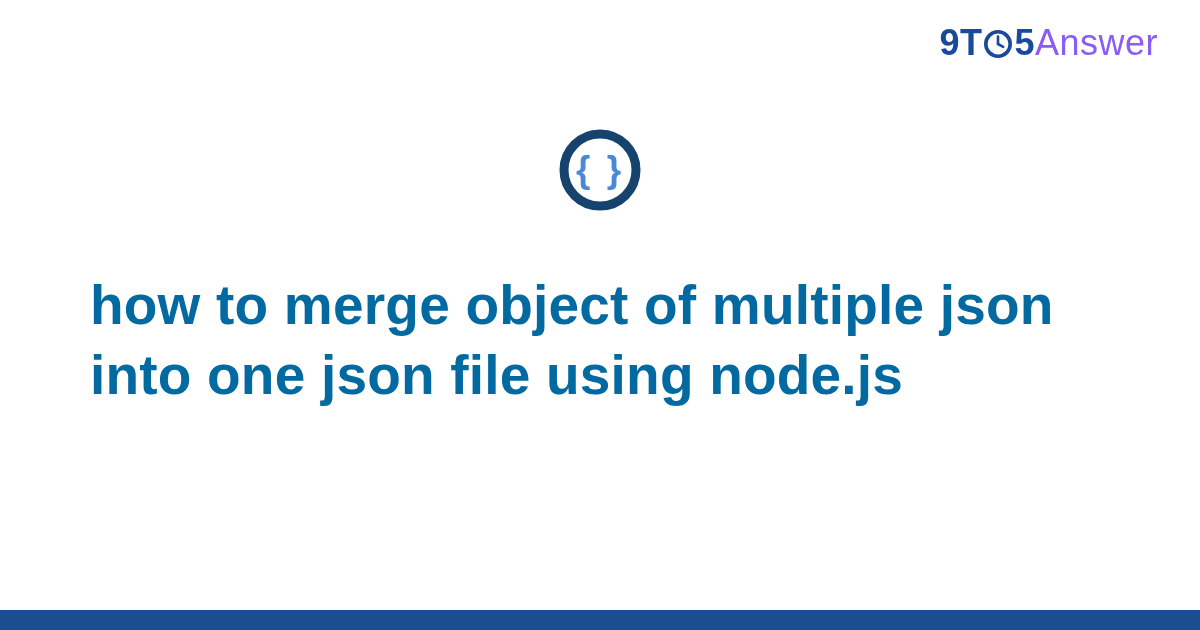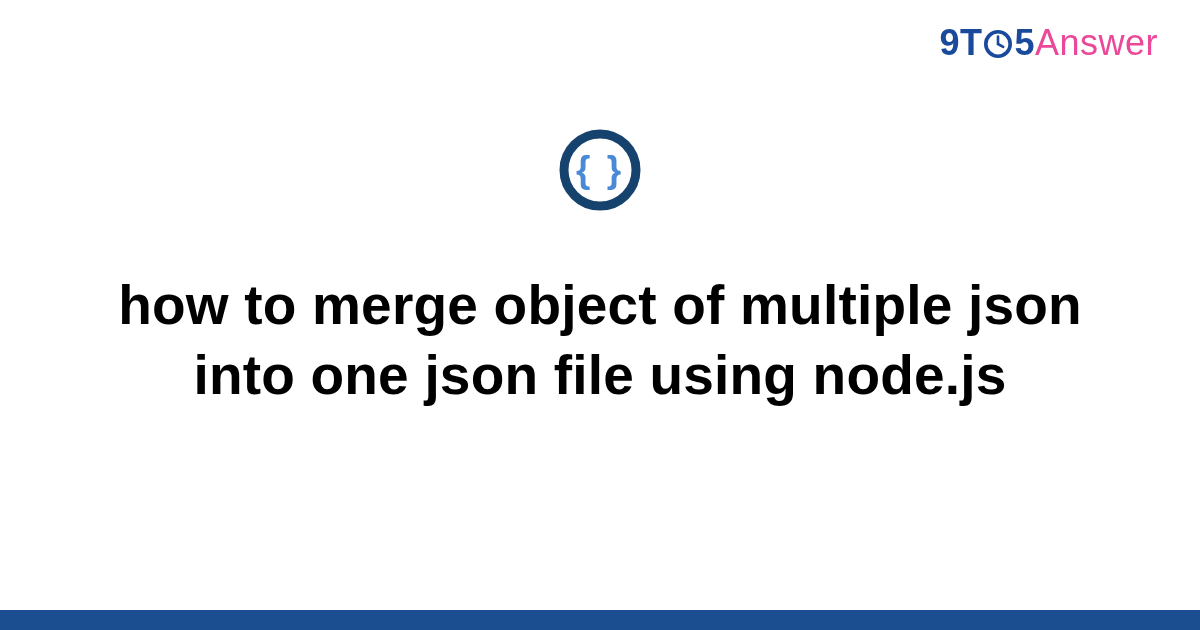--- a/index.html
+++ b/index.html
@@ -2,24 +2,24 @@
 <html><head>
   <meta charset="utf-8">
   <style>
     * { margin: 0; padding: 0; box-sizing: border-box; }
     html, body { width: 1200px; height: 630px; overflow: hidden; font-family: Arial, Helvetica, sans-serif; background: #fff; }
     .page { position: relative; width: 1200px; height: 630px; background: #fff; }
     .brand { position: absolute; top: 22px; right: 42px; display: flex; align-items: center; font-size: 36px; font-weight: 500; letter-spacing: 0.5px; }
     .brand .nine { color: #1a4a9c; font-weight: 600; }
     .brand .t { color: #1a4a9c; font-weight: 600; }
     .brand .five { color: #1a4a9c; font-weight: 600; }
-    .brand .answer { color: #ec4899; font-weight: 500; }
+    .brand .answer { color: #8b5cf6; font-weight: 500; }
     .brand .o-icon { display: inline-flex; vertical-align: middle; margin: 0 1px; position: relative; top: 1px; }
     .center-icon { position: absolute; left: 50%; top: 128px; transform: translateX(-50%); }
-    .headline { position: absolute; left: 50%; top: 270px; transform: translateX(-50%); width: 1020px; text-align: center; color: #000000; font-size: 55px; font-weight: 700; line-height: 1.28; letter-spacing: 0.2px; }
+    .headline { position: absolute; left: 50%; top: 270px; transform: translateX(-50%); width: 1020px; color: #0369a1; font-size: 55px; font-weight: 700; line-height: 1.28; letter-spacing: 0.2px; }
     .footer-bar { position: absolute; bottom: 0; left: 0; width: 1200px; height: 20px; background: #1b4d91; }
   </style>
 </head>
 <body>
 
 <div class="page">
 
   <div class="brand">
     <span class="nine">9</span>
     <span class="t">T</span>

